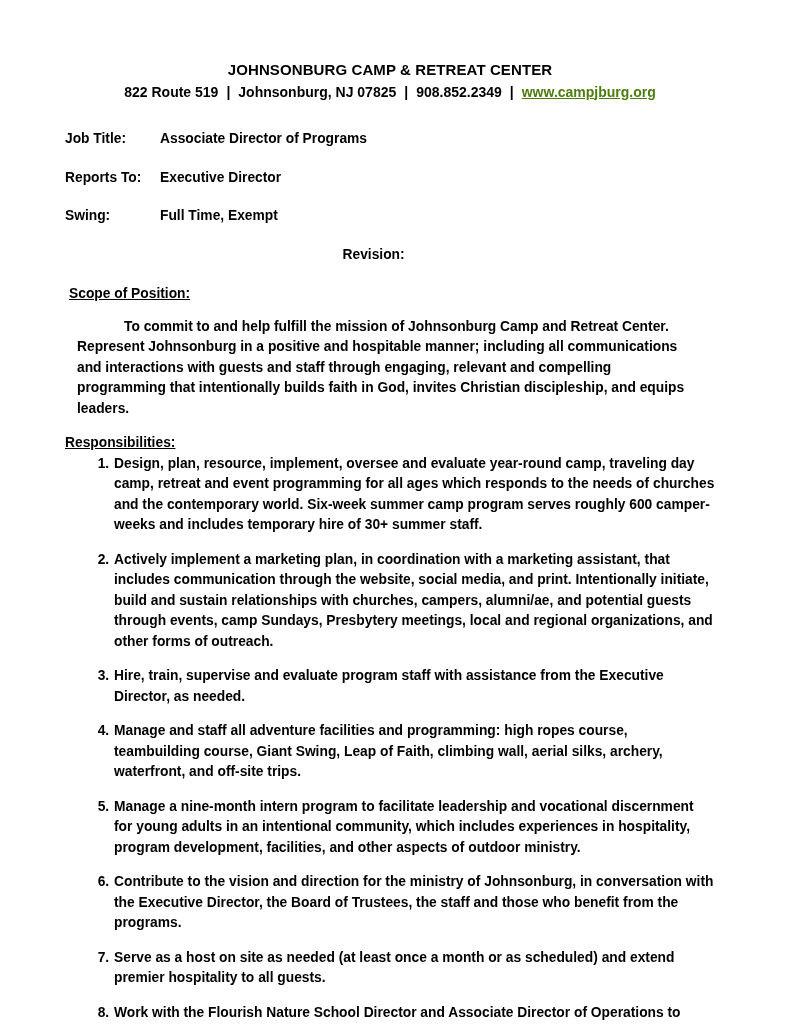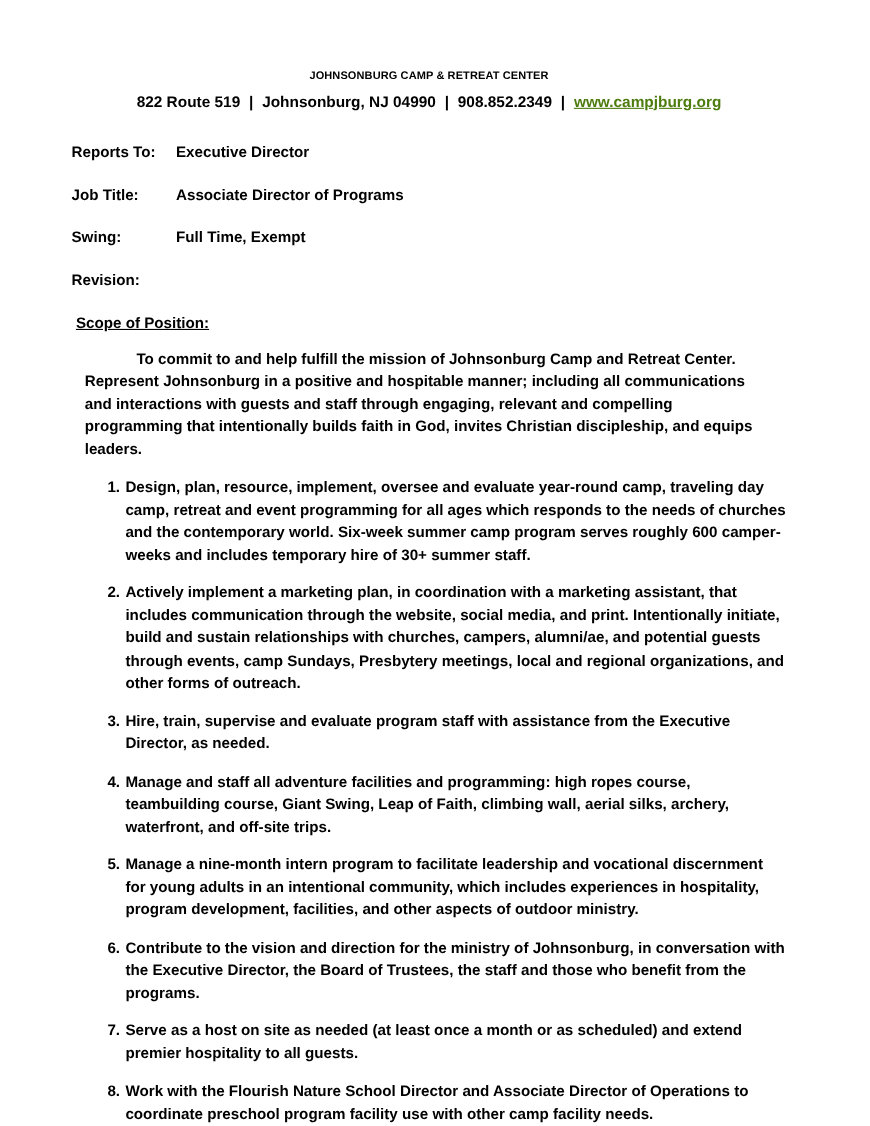--- a/index.html
+++ b/index.html
@@ -23,21 +23,21 @@
     padding: 60px 76px 0 65px;
     overflow: hidden;
     background: #ffffff;
   }
   
   .doc-header {
     text-align: center;
     font-weight: bold;
   }
   .doc-title {
-    font-size: 10px;
+    font-size: 15px;
     letter-spacing: 0.1px;
   }
   .addr-line {
     font-size: 14.0px;
     margin-top: 1px;
     white-space: nowrap;
   }
   .sep {
     display: inline-block;
     margin: 0 8px;
@@ -51,21 +51,21 @@
   }
   
   .meta {
     margin-top: 27px;
   }
   .meta-row {
     display: flex;
     font-weight: bold;
     margin-bottom: 18px;
   }
-  .meta-row:last-child { margin-bottom: 0; }
+  .meta-row:last-child { margin-bottom: 0; justify-content: center; }
   .meta-label {
     flex: none;
     width: 95px;
   }
   .meta-value { flex: 1; }
   
   .scope { margin-top: 19px; }
   .section-heading {
     font-weight: bold;
     font-size: inherit;
@@ -92,48 +92,49 @@
   .resp li:last-child { margin-bottom: 0; }
 </style>
 </head>
 <body>
 
 <div class="page">
 
   <header class="doc-header">
     <div class="doc-title">JOHNSONBURG CAMP &amp; RETREAT CENTER</div>
     <div class="addr-line">
-      <span>822 Route 519</span><span class="sep">|</span><span>Johnsonburg, NJ  04990</span><span class="sep">|</span><span>908.852.2349</span><span class="sep">|</span><a class="website-link">www.campjburg.org</a>
+      <span>822 Route 519</span><span class="sep">|</span><span>Johnsonburg, NJ  07825</span><span class="sep">|</span><span>908.852.2349</span><span class="sep">|</span><a class="website-link">www.campjburg.org</a>
     </div>
   </header>
 
   <section class="meta">
     <div class="meta-row">
+      <span class="meta-label">Job Title:</span>
+      <span class="meta-value">Associate Director of Programs</span>
+    </div>
+    <div class="meta-row">
       <span class="meta-label">Reports To:</span>
       <span class="meta-value">Executive Director</span>
-    </div>
-    <div class="meta-row">
-      <span class="meta-label">Job Title:</span>
-      <span class="meta-value">Associate Director of Programs</span>
     </div>
     <div class="meta-row">
       <span class="meta-label">Swing:</span>
       <span class="meta-value">Full Time, Exempt</span>
     </div>
     <div class="meta-row">
       <span class="meta-label">Revision:</span>
     </div>
   </section>
 
   <section class="scope">
     <h2 class="section-heading">Scope of Position:</h2>
     <p class="scope-paragraph">To commit to and help fulfill the mission of Johnsonburg Camp and Retreat Center. Represent Johnsonburg in a positive and hospitable manner; including all communications and interactions with guests and staff through engaging, relevant and compelling programming that intentionally builds faith in God, invites Christian discipleship, and equips leaders.</p>
   </section>
 
   <section class="resp">
+    <h2 class="section-heading">Responsibilities:</h2>
     <ol>
       <li>Design, plan, resource, implement, oversee and evaluate year-round camp, traveling day camp, retreat and event programming for all ages which responds to the needs of churches and the contemporary world. Six-week summer camp program serves roughly 600 camper-weeks and includes temporary hire of 30+ summer staff.</li>
       <li>Actively implement a marketing plan, in coordination with a marketing assistant, that includes communication through the website, social media, and print. Intentionally initiate, build and sustain relationships with churches, campers, alumni/ae, and potential guests through events, camp Sundays, Presbytery meetings, local and regional organizations, and other forms of outreach.</li>
       <li>Hire, train, supervise and evaluate program staff with assistance from the Executive Director, as needed.</li>
       <li>Manage and staff all adventure facilities and programming: high ropes course, teambuilding course, Giant Swing, Leap of Faith, climbing wall, aerial silks, archery, waterfront, and off-site trips.</li>
       <li>Manage a nine-month intern program to facilitate leadership and vocational discernment for young adults in an intentional community, which includes experiences in hospitality, program development, facilities, and other aspects of outdoor ministry.</li>
       <li>Contribute to the vision and direction for the ministry of Johnsonburg, in conversation with the Executive Director, the Board of Trustees, the staff and those who benefit from the programs.</li>
       <li>Serve as a host on site as needed (at least once a month or as scheduled) and extend premier hospitality to all guests.</li>
       <li>Work with the Flourish Nature School Director and Associate Director of Operations to coordinate preschool program facility use with other camp facility needs.</li>
     </ol>

